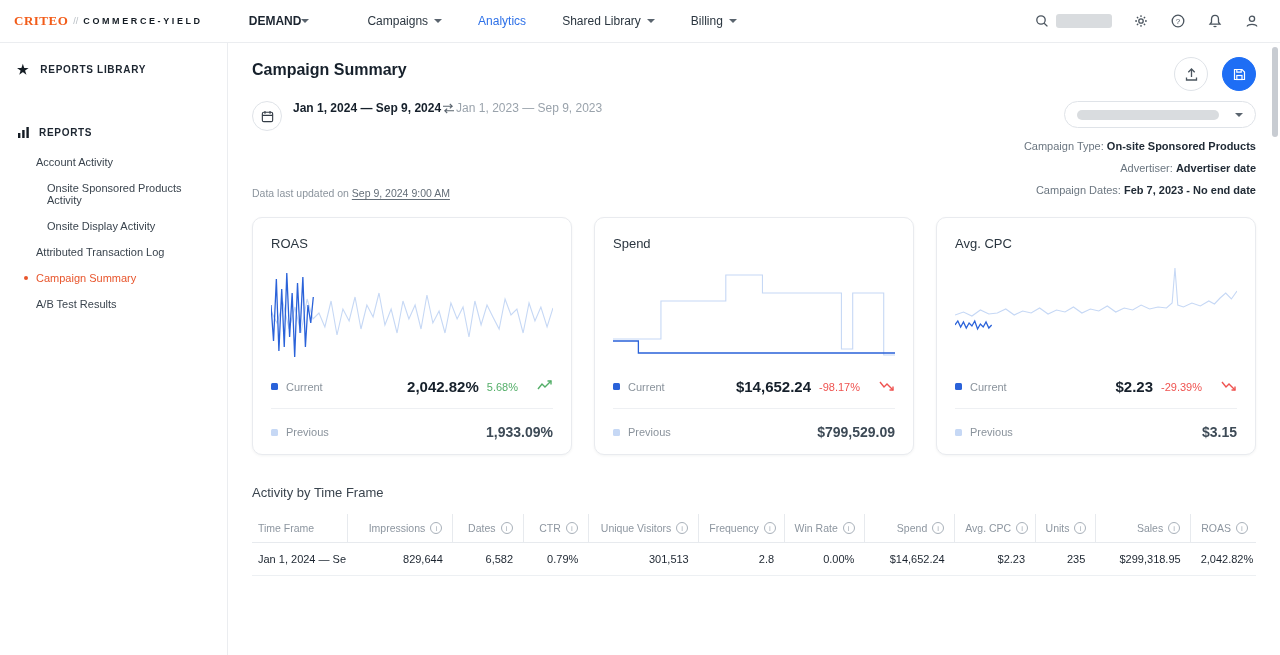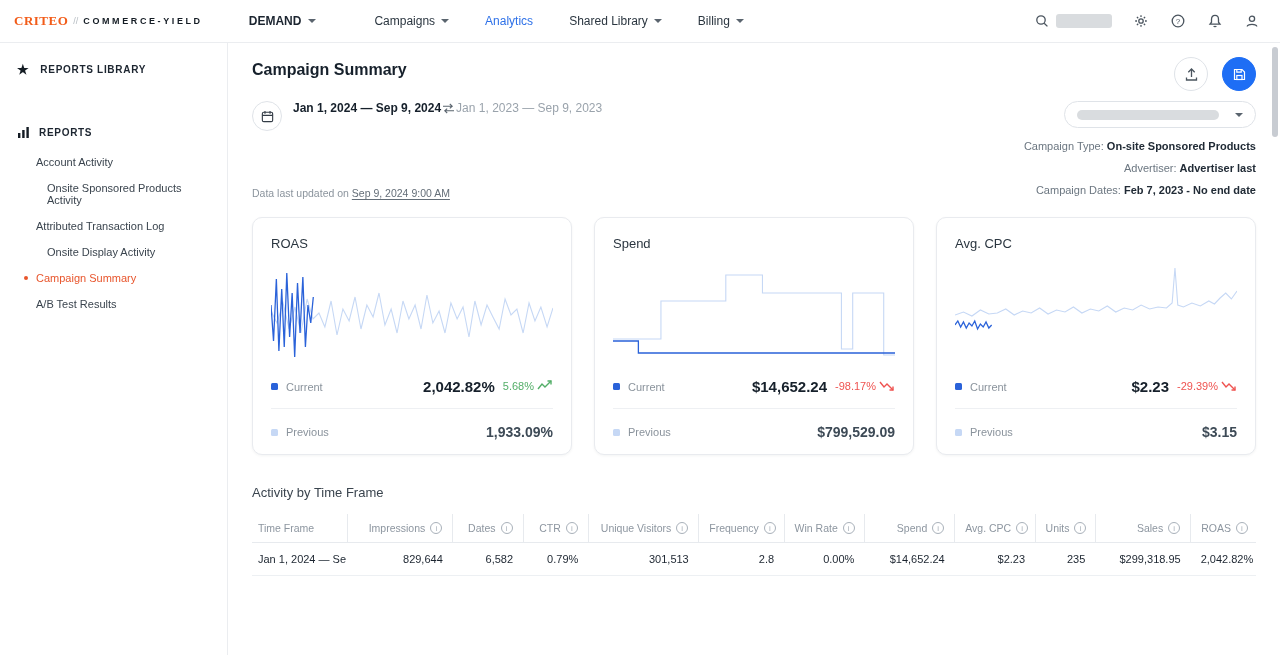--- a/index.html
+++ b/index.html
@@ -10,21 +10,21 @@
   }
   
   .navbar { height: 43px; display: flex; align-items: center; justify-content: space-between;
     padding: 0 20px 0 14px; border-bottom: 1px solid #ebedf0; background: #fff; }
   .nav-left { display: flex; align-items: center; }
   .brand { display: flex; align-items: center; gap: 5px; margin-right: 46px; cursor: pointer; }
   .brand-criteo { color: #f25c19; font-weight: bold; font-size: 13px; letter-spacing: .5px; font-family: Liberation Serif, serif; }
   .brand-sep { color: #b6bcc2; font-size: 9px; }
   .brand-product { font-size: 9px; letter-spacing: 2.6px; font-weight: bold; color: #141c24; }
   .context-switch { font-size: 12px; font-weight: bold; color: #1c2530; display: flex;
-    align-items: center; gap: 7px; margin-right: 58px; cursor: pointer; }
+    align-items: center; margin-right: 58px; cursor: pointer; }
   .caret { width: 0; height: 0; border-left: 4px solid transparent; border-right: 4px solid transparent;
     border-top: 4.5px solid #5a646e; display: inline-block; }
   .nav-items { display: flex; align-items: center; gap: 36px; }
   .nav-item { font-size: 12px; color: #2b3640; display: flex; gap: 6px; align-items: center; cursor: pointer; }
   .nav-item.active { color: #2e71e8; }
   .nav-right { display: flex; align-items: center; gap: 21px; }
   .nav-right .icon-btn { display: flex; align-items: center; justify-content: center; cursor: pointer; }
   .redacted { background: #d9dcdf; border-radius: 3px; display: inline-block; }
   .search-group { display: flex; align-items: center; gap: 6px; }
   .search-redacted { width: 56px; height: 14px; }
@@ -79,21 +79,21 @@
   .spark { width: 100%; height: 100px; margin-top: 12px; display: block; }
   .spark polyline { fill: none; vector-effect: non-scaling-stroke; }
   .prev-line { stroke: #c6d8f5; stroke-width: 1.1px; }
   .curr-line { stroke: #2a62d9; stroke-width: 1.3px; }
   .kpi-row { display: flex; justify-content: space-between; align-items: center; margin-top: 15px; }
   .legend { display: flex; align-items: center; gap: 8px; font-size: 11px; color: #8a939c; }
   .sw { width: 7px; height: 7px; border-radius: 1.5px; }
   .sw.curr { background: #2a62d9; } .sw.prev { background: #c6d8f5; }
   .val-wrap { display: flex; align-items: center; gap: 8px; }
   .kpi-value { font-size: 15px; font-weight: bold; color: #16202b; }
-  .delta { font-size: 11px; display: flex; gap: 3px; }
+  .delta { font-size: 11px; display: flex; align-items: center; gap: 19px; }
   .delta.up { color: #53ae68; } .delta.down { color: #ef5350; }
   .kpi-divider { height: 1px; background: #eef0f3; margin-top: 13px; }
   .kpi-prev-value { font-size: 14px; font-weight: bold; color: #3d4a56; }
 
   
   .activity-title { margin-top: 30px; font-size: 13px; font-weight: normal; color: #3a444e; }
   .activity-table { margin-top: 14px; width: 100%; border-collapse: collapse; table-layout: fixed; }
   .activity-table th { font-size: 10.5px; color: #8d96a0; font-weight: normal; text-align: right;
     padding: 8px 10px; border-bottom: 1px solid #e7eaee; white-space: nowrap; overflow: hidden; cursor: pointer; }
   .activity-table th + th { border-left: 1px solid #e7eaee; }
@@ -200,22 +200,22 @@
       <svg width="13" height="13" viewBox="0 0 13 13">
           <rect x="1" y="7" width="2.4" height="5" fill="#141c24"></rect>
           <rect x="5.2" y="4" width="2.4" height="8" fill="#141c24"></rect>
           <rect x="9.4" y="1" width="2.4" height="11" fill="#141c24"></rect>
         </svg>
       <span>REPORTS</span>
     </div>
     <ul class="side-list" id="sidebar-items">
         <li class="side-item lvl1"><span>Account Activity</span></li>
         <li class="side-item lvl2"><span>Onsite Sponsored Products Activity</span></li>
+        <li class="side-item lvl2"><span>Onsite Display Activity</span></li>
         <li class="side-item lvl1"><span>Attributed Transaction Log</span></li>
-        <li class="side-item lvl2"><span>Onsite Display Activity</span></li>
         <li class="side-item lvl1 active"><span class="bullet"></span><span>Campaign Summary</span></li>
         <li class="side-item lvl1"><span>A/B Test Results</span></li>
       </ul>
   </aside>
 
   <main class="main">
     <div class="mh-row1">
       <h1 class="page-title">Campaign Summary</h1>
       <div class="actions">
         <button class="circle-btn">
@@ -268,21 +268,21 @@
       </div>
     </div>
 
     <div class="mh-row3">
       <div class="last-updated">
         <span>Data last updated on</span>
         <span class="lu-value">Sep 9, 2024 9:00 AM</span>
       </div>
       <div class="meta" id="meta-block">
           <div><span>Campaign Type: </span><b>On-site Sponsored Products</b></div>
-          <div><span>Advertiser: </span><b>Advertiser last</b></div>
+          <div><span>Advertiser: </span><b>Advertiser date</b></div>
           <div><span>Campaign Dates: </span><b>Feb 7, 2023 - No end date</b></div>
         </div>
     </div>
 
     <section class="cards" id="kpi-cards">
   <section class="kpi-card">
     <h3 class="kpi-title">ROAS</h3>
     <svg class="spark" viewBox="0 0 100 100" preserveAspectRatio="none">
       <polyline class="prev-line" points="0.0,48.0 2.1,60.0 4.3,40.0 6.4,66.0 8.5,44.0 10.6,70.0 12.8,36.0 14.9,56.0 17.0,50.0 19.1,64.0 21.3,38.0 23.4,72.0 25.5,46.0 27.7,58.0 29.8,34.0 31.9,66.0 34.0,42.0 36.2,54.0 38.3,30.0 40.4,62.0 42.6,46.0 44.7,70.0 46.8,38.0 48.9,56.0 51.1,42.0 53.2,66.0 55.3,32.0 57.4,60.0 59.6,48.0 61.7,70.0 63.8,40.0 66.0,56.0 68.1,44.0 70.2,74.0 72.3,38.0 74.5,62.0 76.6,42.0 78.7,54.0 80.9,66.0 83.0,36.0 85.1,52.0 87.2,46.0 89.4,70.0 91.5,40.0 93.6,58.0 95.7,44.0 97.9,64.0 100.0,45.0"></polyline>
       <polyline class="curr-line" points="0.0,42.0 0.9,78.0 1.9,16.0 2.8,88.0 3.8,26.0 4.7,84.0 5.6,10.0 6.6,74.0 7.5,30.0 8.4,94.0 9.4,20.0 10.3,70.0 11.3,14.0 12.2,84.0 13.1,42.0 14.1,60.0 15.0,34.0"></polyline>

